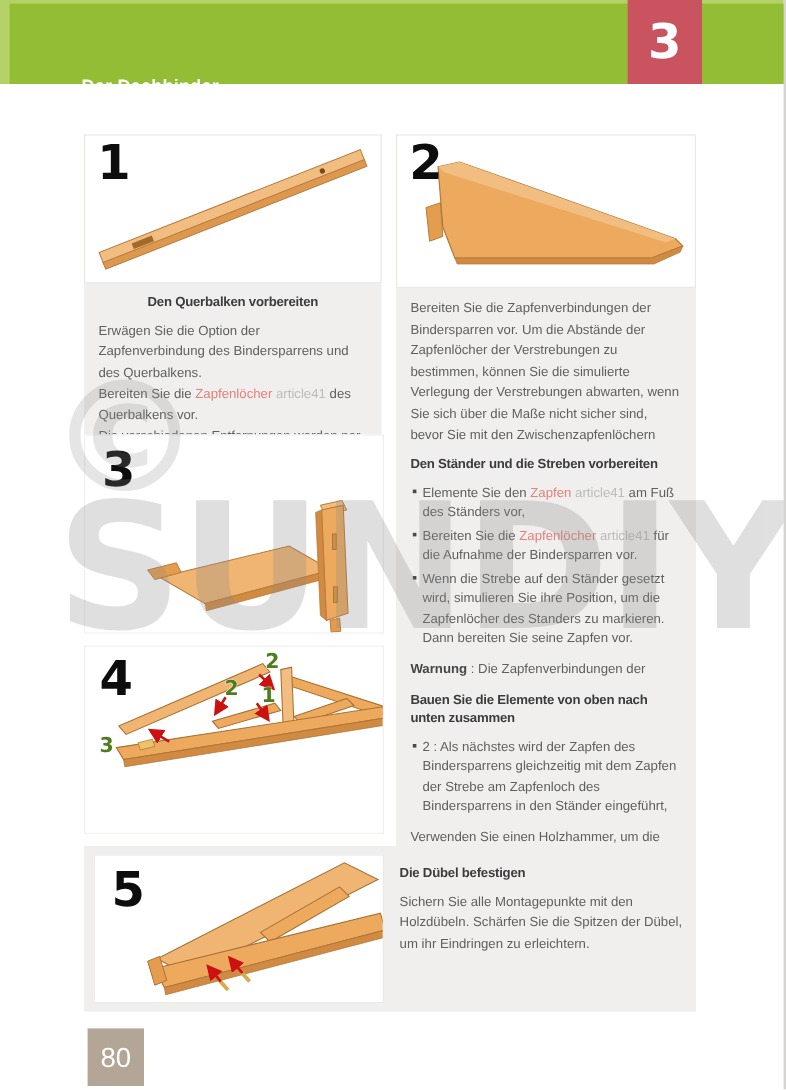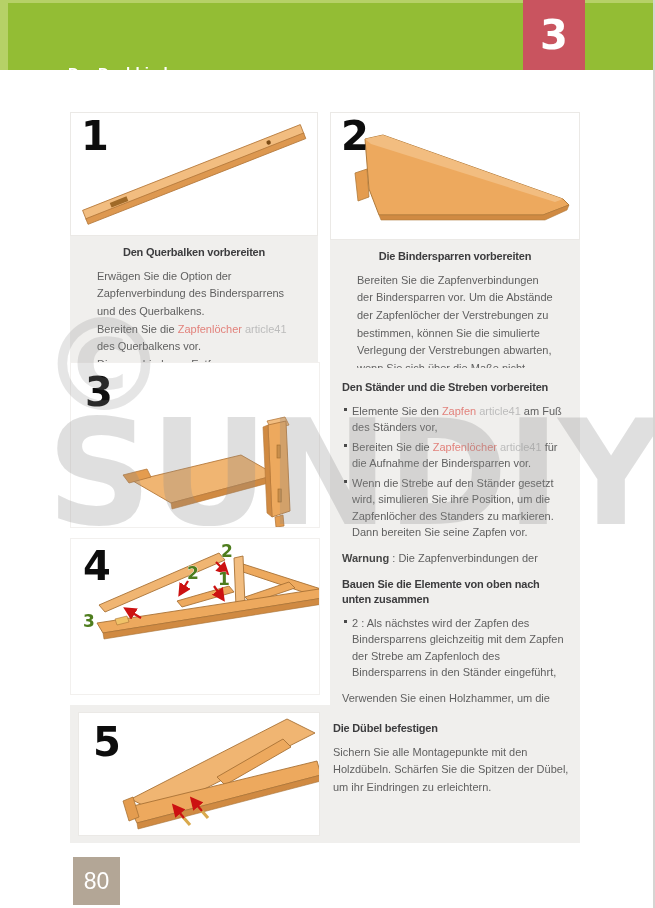--- a/index.html
+++ b/index.html
@@ -14,21 +14,21 @@
   .chapter-num{position:absolute;left:515px;top:-3px;width:62px;height:70px;background:#c9545f;
                display:flex;align-items:center;justify-content:center;}
   .chapter-num span{color:#fff;font-size:40px;font-weight:bold;font-family:"DejaVu Sans",sans-serif;}
 
   
   .card{position:absolute;background:#f0efed;}
   .imgbox{position:relative;background:#ffffff;border:1px solid #ebe9e6;box-sizing:border-box;overflow:hidden;}
   .imgbox.free{position:absolute;border-color:#f2f0ee;}
   .stepnum{position:absolute;left:10px;top:0px;font-size:40px;line-height:1.15;font-weight:bold;
            color:#0d0d0d;font-family:"DejaVu Sans",sans-serif;}
-  .body{padding:9px 27px 13px;}
+  .body{padding:9px 12px 13px;}
   .panel{position:absolute;background:#f0efed;box-sizing:border-box;padding:12px 12px 14px;}
   h3.title{font-size:11px;color:#3c3c3e;margin:0 0 8px;letter-spacing:-0.2px;line-height:1.35;}
   .t-center{text-align:center;}
   .content{font-size:11px;color:#5f5f5f;}
   .content p{margin:0;line-height:1.6;}
   .content p.gap{margin-top:9px;}
   .content ul{margin:0 0 9px;padding-left:10px;list-style:none;}
   .content li{position:relative;line-height:1.5;margin-bottom:3px;}
   .content li::before{content:"";position:absolute;left:-8px;top:5px;width:3px;height:3px;background:#4a4a4a;}
   .c-red{color:#e2827c;}
@@ -96,21 +96,20 @@
         <g>
           <polygon points="34,26 52,22 232,86 238,92 212,102 48,102 38,76" fill="#eda95e" stroke="#b07a3a" stroke-width="1"></polygon>
           <polygon points="34,26 52,22 232,86 224,89 40,31" fill="#f2bd80" stroke="none"></polygon>
           <polygon points="48,102 212,102 238,92 236,97 214,107 50,107" fill="#d08a42" stroke="#b07a3a" stroke-width="0.6"></polygon>
           <polygon points="24,60 36,56 38,84 27,88" fill="#e49c4f" stroke="#b07a3a" stroke-width="0.8"></polygon>
         </g>
       </svg>
       <span class="stepnum">2</span>
     </div>
     <div class="body">
-      <h3 class="title t-center">Die Bindersparren vorbereiten</h3>
       <div class="content">
           <p><span>Bereiten Sie die Zapfenverbindungen der Bindersparren vor. Um die Abstände der Zapfenlöcher der Verstrebungen zu bestimmen, können Sie die simulierte Verlegung der Verstrebungen abwarten, wenn Sie sich über die Maße nicht sicher sind, bevor Sie mit den Zwischenzapfenlöchern fortfahren.</span></p>
         </div>
     </div>
   </div>
 
   <div class="imgbox free" style="left:70px;top:362px;width:250px;height:166px;">
     <svg width="248" height="164" viewBox="0 0 248 164">
       <g>
         <polygon points="62,118 170,92 205,112 100,140" fill="#f0b572" stroke="#b5793b" stroke-width="0.9"></polygon>

